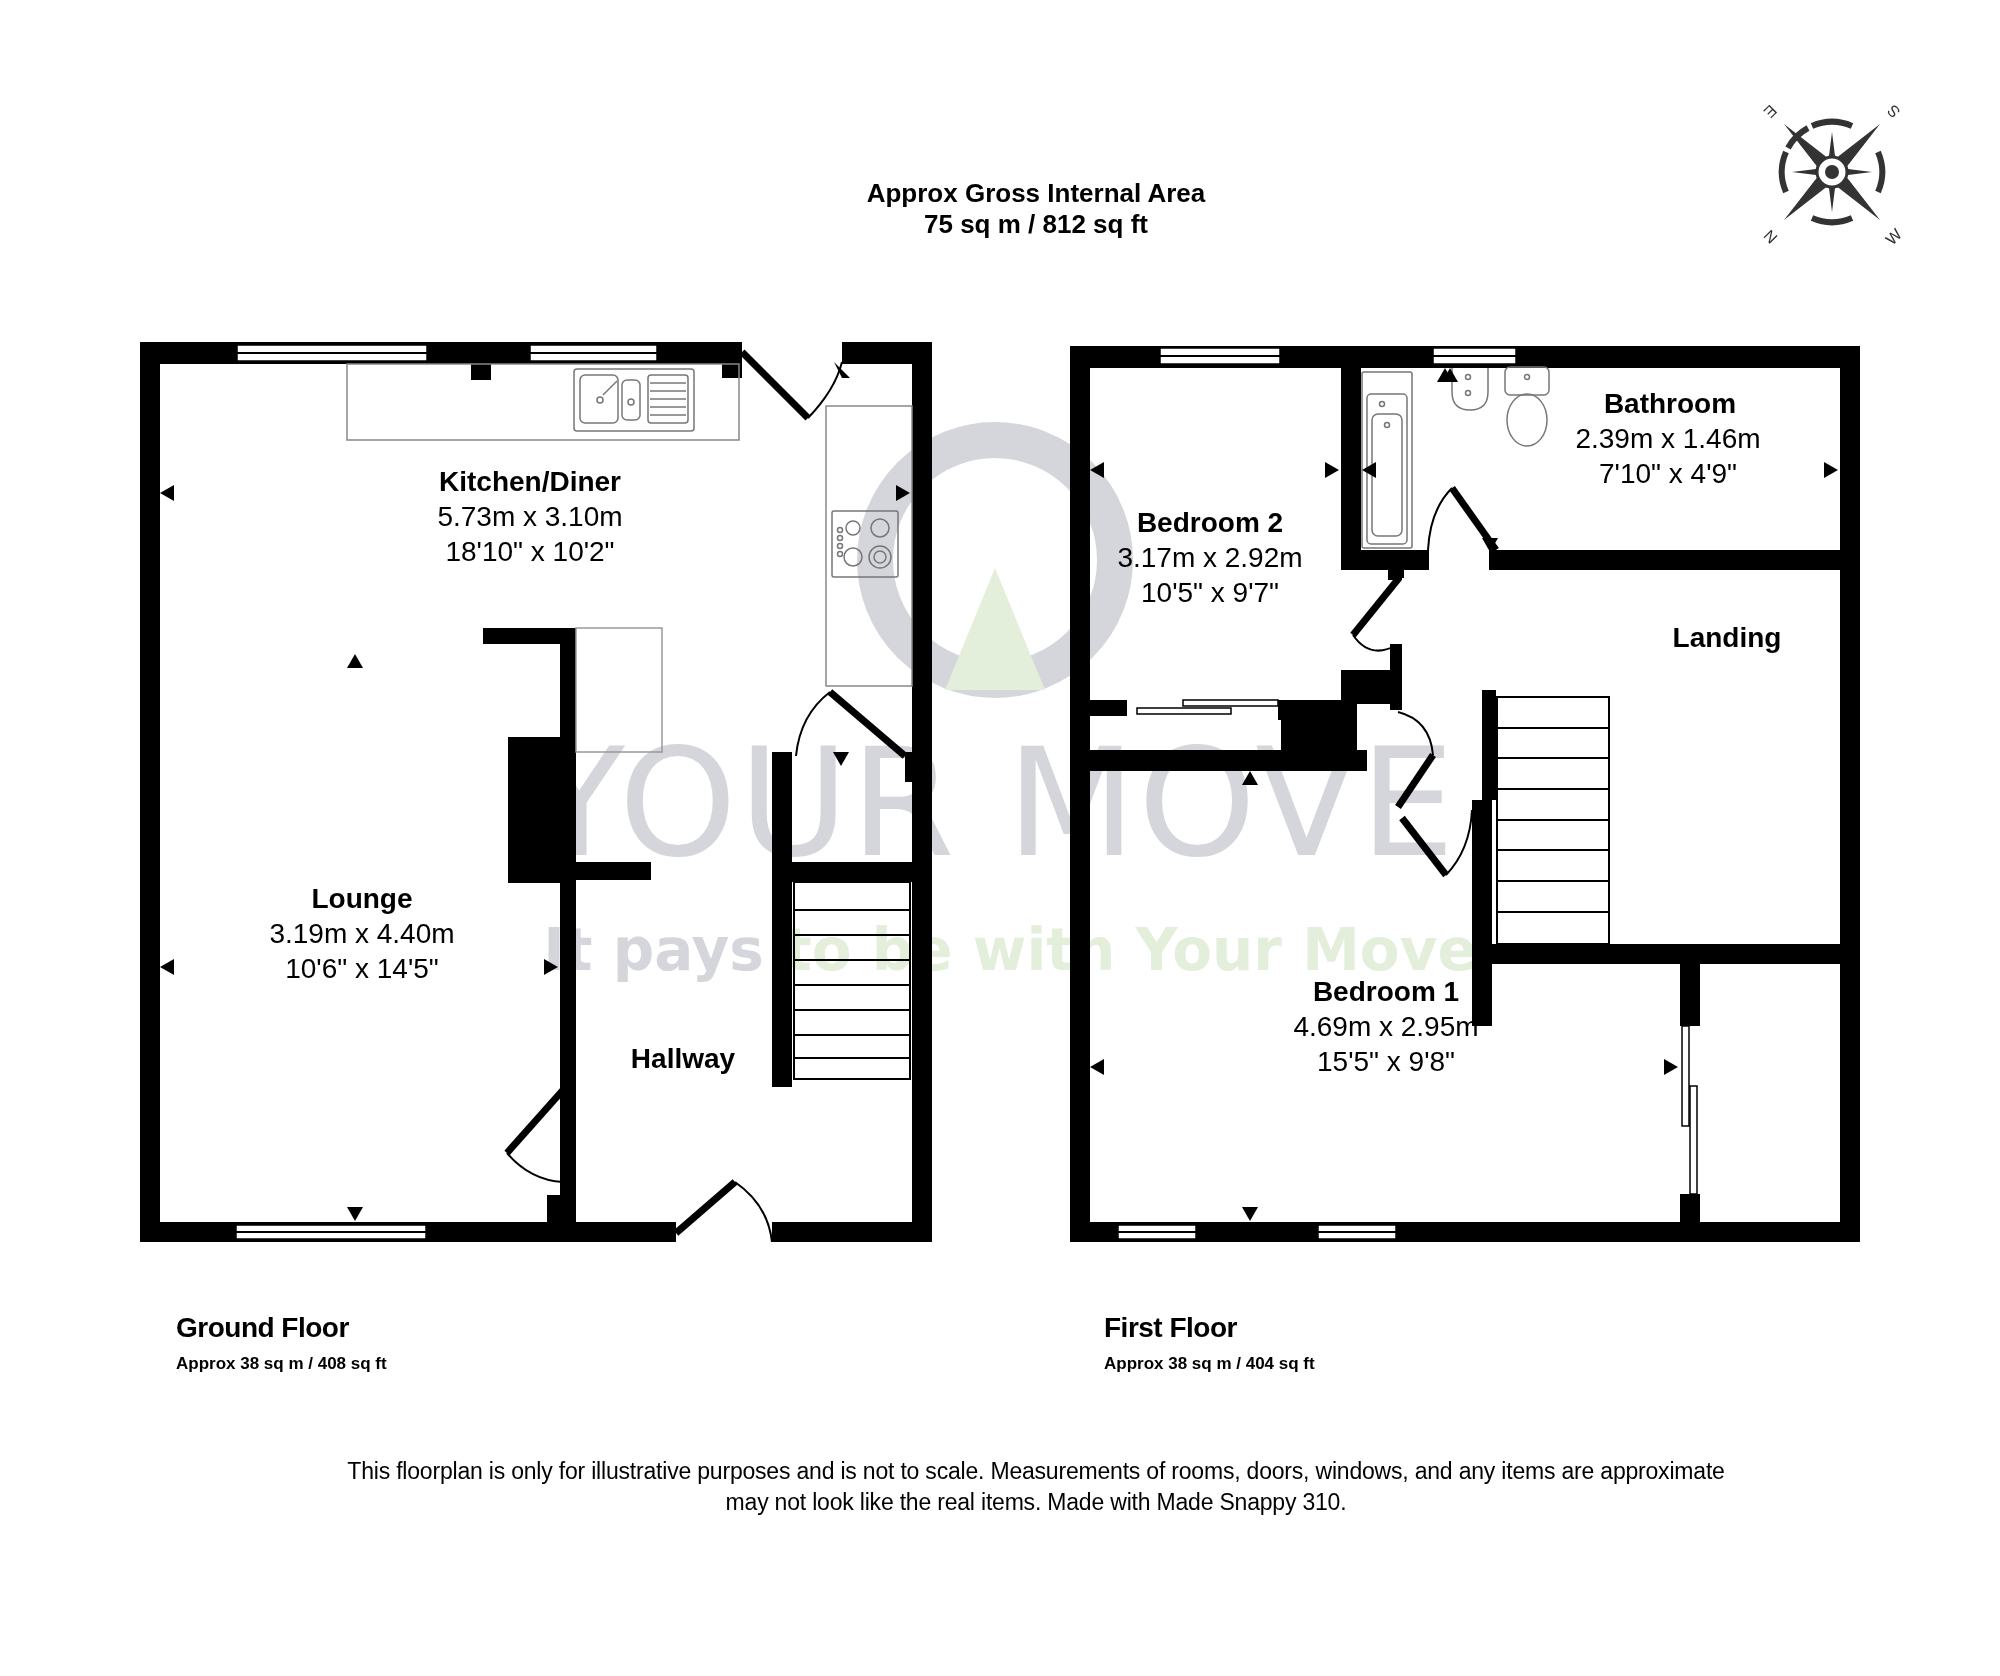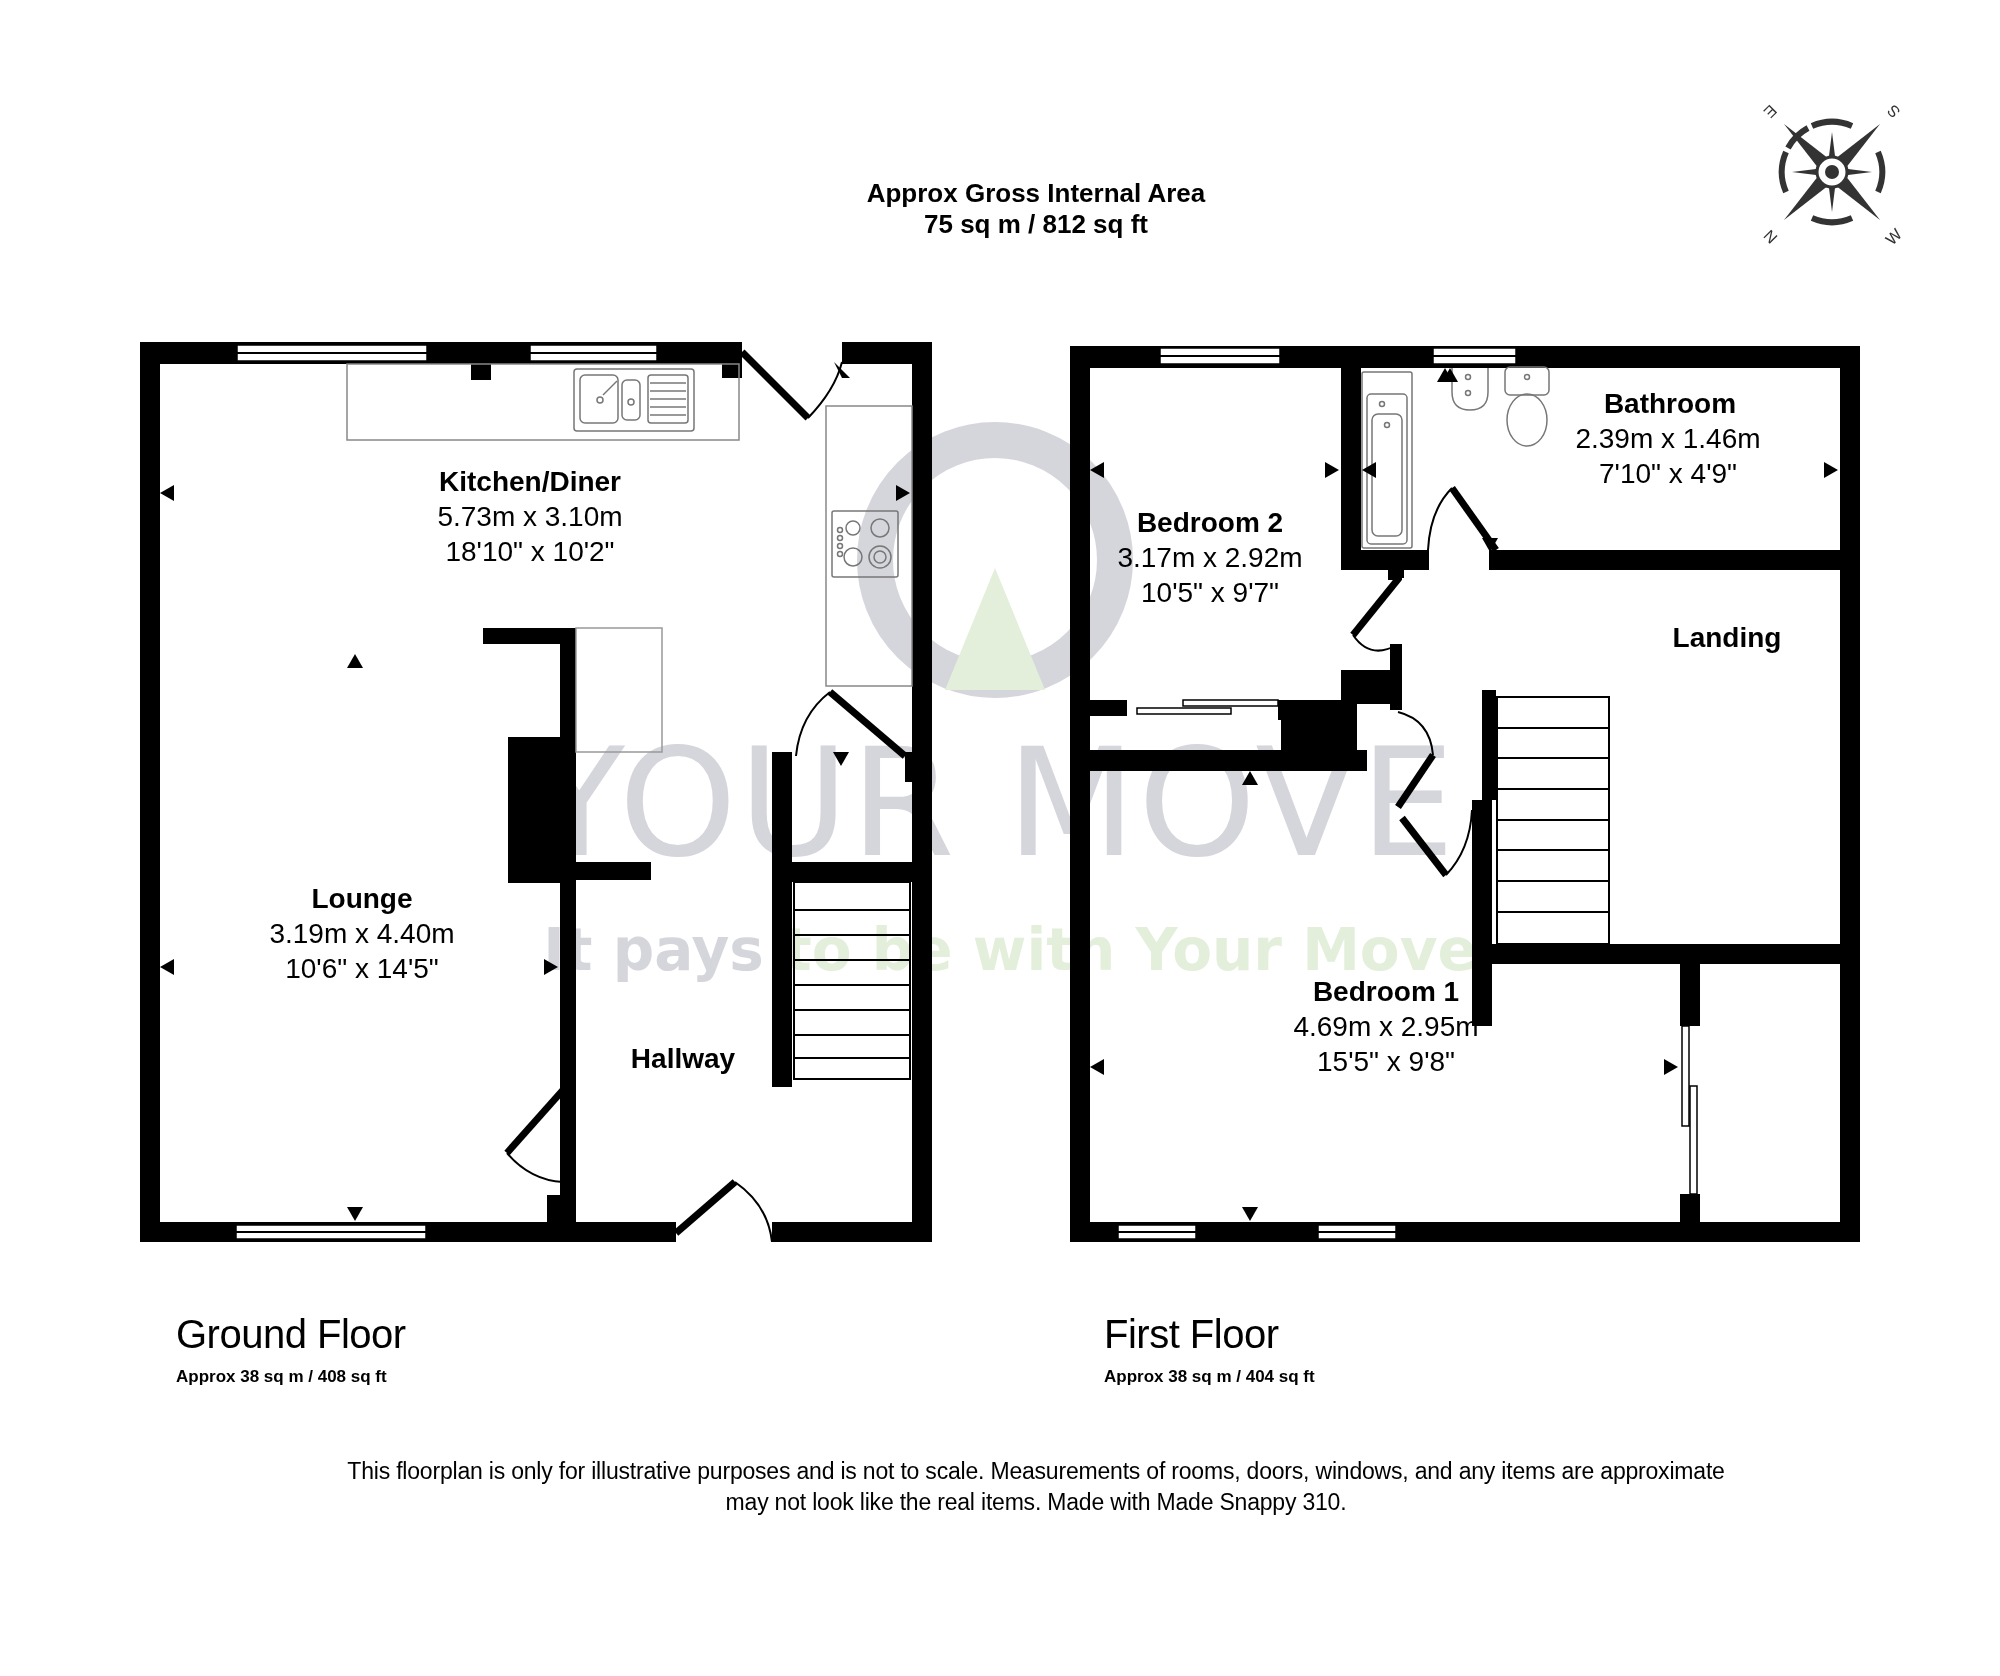--- a/index.html
+++ b/index.html
@@ -1,19 +1,19 @@
 <!DOCTYPE html>
 <html><head>
 <meta charset="utf-8">
 <style>
   html, body { margin: 0; padding: 0; background: #ffffff; }
   body { width: 2000px; height: 1676px; position: relative; overflow: hidden; font-family: "Liberation Sans", sans-serif; color: #000; }
   .abs { position: absolute; margin-left: 36px; }
   .title { left: 0; width: 2000px; top: 178px; text-align: center; font-weight: bold; font-size: 26px; line-height: 31px; }
-  .floor-name { font-size: 40px; font-weight: normal; letter-spacing: -0.5px; }
+  .floor-name { font-size: 28px; font-weight: bold; letter-spacing: -0.5px; }
   .floor-area { font-size: 17px; font-weight: bold; }
   .disclaimer { left: 180px; width: 1640px; top: 1456px; text-align: center; font-size: 23px; line-height: 31px; letter-spacing: -0.2px; }
   svg.plan { position: absolute; left: 0; top: 0; }
   .room-name { font-weight: bold; font-size: 28px; }
   .room-dim { font-size: 28px; }
   .wm-main { font-size: 150px; fill: #d5d5dc; letter-spacing: 2px; }
   .wm-tag { font-size: 58px; font-weight: bold; fill: #e4efdb; }
 </style>
 </head>
 <body>

